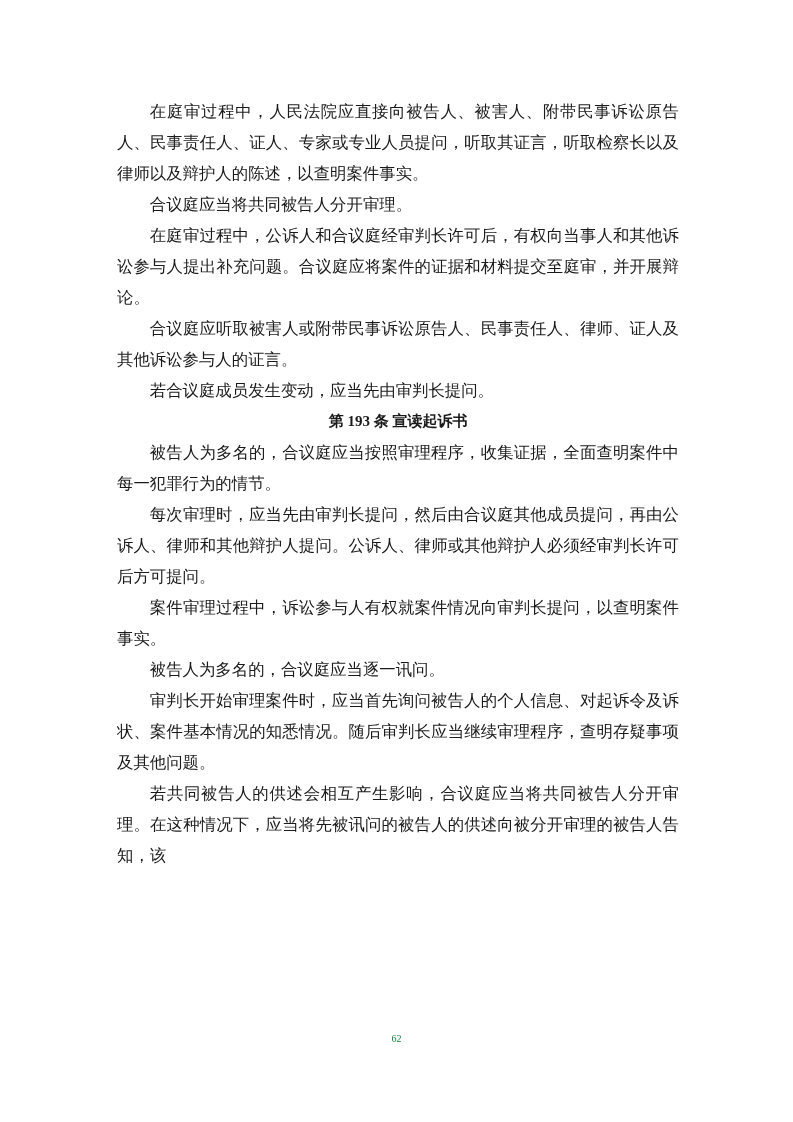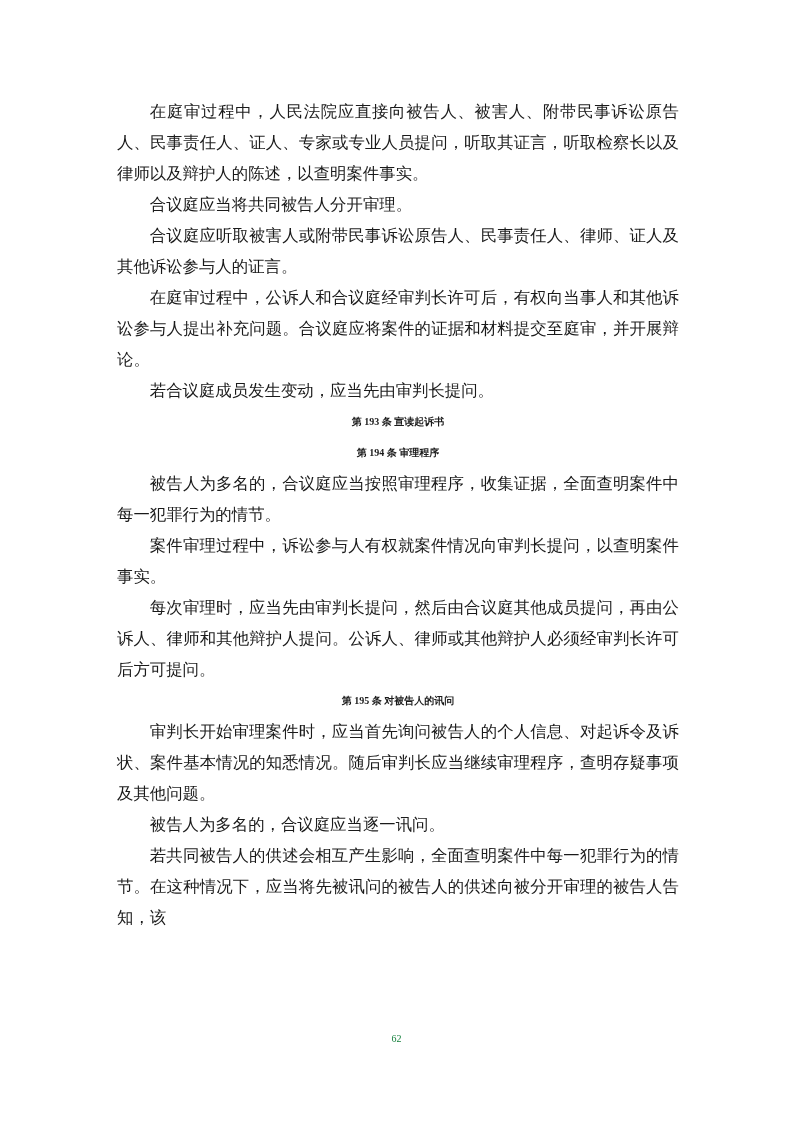--- a/index.html
+++ b/index.html
@@ -27,21 +27,21 @@
     text-justify: inter-character;
   }
   .para {
     margin: 0;
     padding: 0;
     text-indent: 2em;
   }
   .heading {
     margin: 0;
     padding: 0;
-    font-size: 10px;
+    font-size: 15px;
     line-height: 31px;
     font-weight: bold;
     text-align: center;
     text-indent: 0;
   }
   .page-number {
     position: absolute;
     top: 1030px;
     left: 0;
     width: 100%;
@@ -51,27 +51,25 @@
     color: #15803d;
   }
 </style>
 </head>
 <body>
 
 <div class="page">
   <div class="content">
     <p class="para">在庭审过程中，人民法院应直接向被告人、被害人、附带民事诉讼原告人、民事责任人、证人、专家或专业人员提问，听取其证言，听取检察长以及律师以及辩护人的陈述，以查明案件事实。</p>
     <p class="para">合议庭应当将共同被告人分开审理。</p>
+    <p class="para">在庭审过程中，公诉人和合议庭经审判长许可后，有权向当事人和其他诉讼参与人提出补充问题。合议庭应将案件的证据和材料提交至庭审，并开展辩论。</p>
     <p class="para">合议庭应听取被害人或附带民事诉讼原告人、民事责任人、律师、证人及其他诉讼参与人的证言。</p>
-    <p class="para">在庭审过程中，公诉人和合议庭经审判长许可后，有权向当事人和其他诉讼参与人提出补充问题。合议庭应将案件的证据和材料提交至庭审，并开展辩论。</p>
     <p class="para">若合议庭成员发生变动，应当先由审判长提问。</p>
     <h2 class="heading">第 193 条 宣读起诉书</h2>
-    <h2 class="heading">第 194 条 审理程序</h2>
     <p class="para">被告人为多名的，合议庭应当按照审理程序，收集证据，全面查明案件中每一犯罪行为的情节。</p>
+    <p class="para">每次审理时，应当先由审判长提问，然后由合议庭其他成员提问，再由公诉人、律师和其他辩护人提问。公诉人、律师或其他辩护人必须经审判长许可后方可提问。</p>
     <p class="para">案件审理过程中，诉讼参与人有权就案件情况向审判长提问，以查明案件事实。</p>
-    <p class="para">每次审理时，应当先由审判长提问，然后由合议庭其他成员提问，再由公诉人、律师和其他辩护人提问。公诉人、律师或其他辩护人必须经审判长许可后方可提问。</p>
-    <h2 class="heading">第 195 条 对被告人的讯问</h2>
+    <p class="para">被告人为多名的，合议庭应当逐一讯问。</p>
     <p class="para">审判长开始审理案件时，应当首先询问被告人的个人信息、对起诉令及诉状、案件基本情况的知悉情况。随后审判长应当继续审理程序，查明存疑事项及其他问题。</p>
-    <p class="para">被告人为多名的，合议庭应当逐一讯问。</p>
-    <p class="para">若共同被告人的供述会相互产生影响，全面查明案件中每一犯罪行为的情节。在这种情况下，应当将先被讯问的被告人的供述向被分开审理的被告人告知，该</p>
+    <p class="para">若共同被告人的供述会相互产生影响，合议庭应当将共同被告人分开审理。在这种情况下，应当将先被讯问的被告人的供述向被分开审理的被告人告知，该</p>
   </div>
   <div class="page-number">62</div>
 </div>
 
 </body></html>

